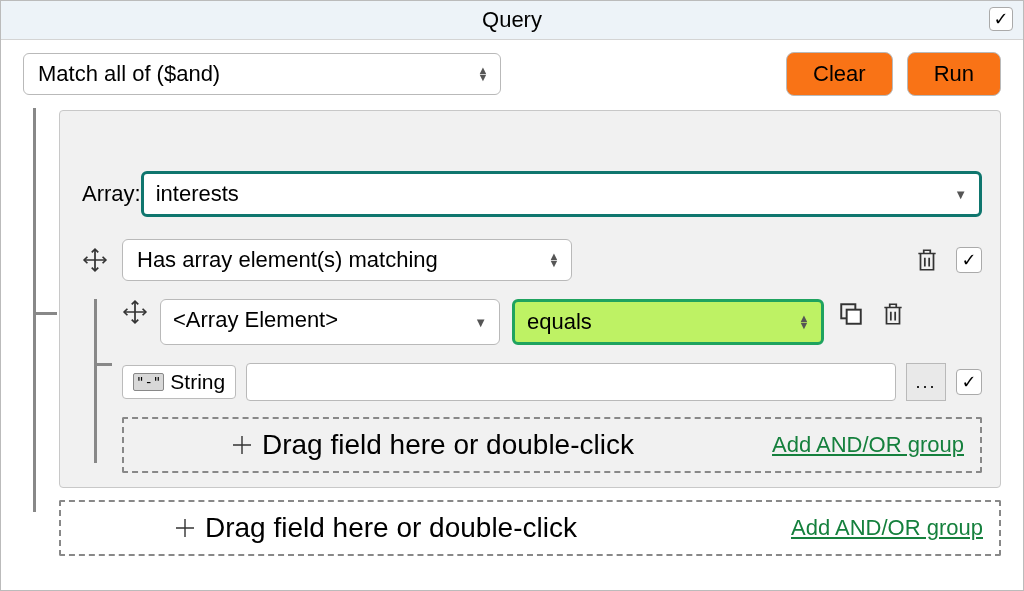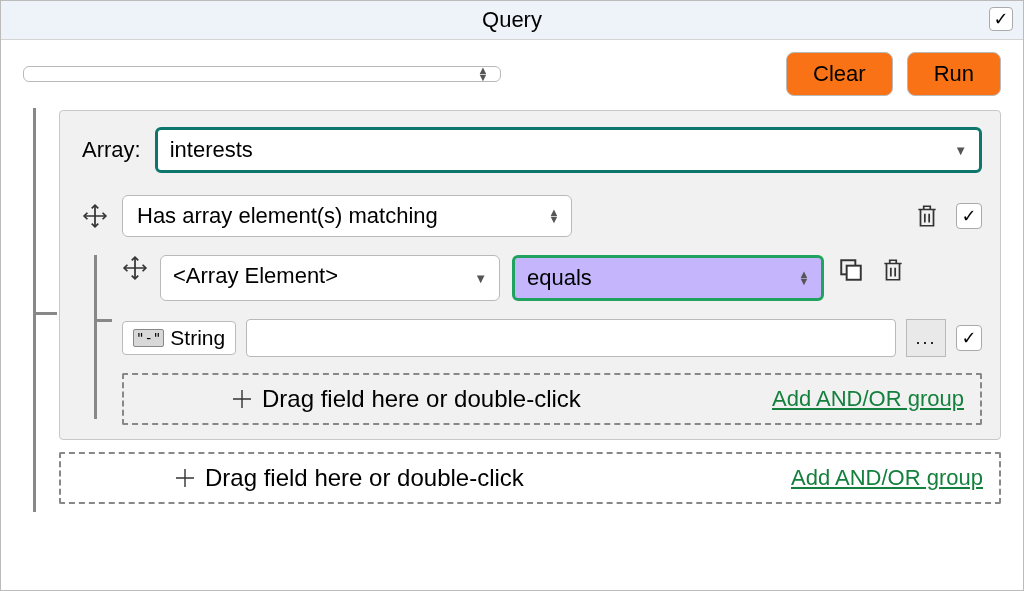--- a/index.html
+++ b/index.html
@@ -105,22 +105,22 @@
       border: 1px solid #c8c8c8;
       background: #f1f1f1;
       border-radius: 4px;
       padding: 16px 18px 14px 22px;
       margin-top: 6px;
       position: relative;
     }
     .array-row {
       display: flex;
       align-items: center;
-      gap: 14px;
       margin-bottom: 22px;
+      margin-top: 44px;
     }
     .array-label { font-size: 22px; }
     .combo {
       flex: 1;
       border: 3px solid #0f766e;
       border-radius: 6px;
       background: #fff;
       padding: 7px 36px 7px 12px;
       position: relative;
       font-size: 22px;
@@ -192,21 +192,21 @@
       border-radius: 6px;
       background: #fff;
       padding: 7px 36px 7px 12px;
       position: relative;
       font-size: 22px;
     }
     .equals-select {
       flex: 0 0 312px;
       border: 3px solid #1fa35f;
       border-radius: 6px;
-      background: #c4b5fd;
+      background: #bef264;
       padding: 7px 36px 7px 12px;
       position: relative;
       font-size: 22px;
     }
     .value-row {
       display: flex;
       align-items: center;
       gap: 10px;
       margin-left: 28px;
       margin-bottom: 16px;
@@ -255,21 +255,21 @@
       gap: 8px;
     }
     .drop-zone.inner { margin-left: 28px; }
     .plus-icon {
       width: 24px;
       height: 24px;
       margin-left: 90px;
     }
     .plus-icon svg { width: 100%; height: 100%; }
     .drop-zone.outer .plus-icon { margin-left: 96px; }
-    .drop-text { font-size: 24px; }
+    .drop-text { font-size: 28px; }
     .drop-spacer { flex: 1; }
     .link {
       color: #15803d;
       text-decoration: underline;
       font-size: 22px;
       cursor: pointer;
     }
     .outer-drop {
       margin-left: 36px;
       margin-top: 12px;
@@ -279,20 +279,21 @@
 <body>
 
 <div class="window">
   <div class="title-bar">
     <span>Query</span>
     <div class="title-check">✓</div>
   </div>
 
   <div class="toolbar">
     <div class="select match">
+      <span>Match all of ($and)</span>
       <span class="stepper-arrows">
         <span>▲</span>
           <span>▼</span>
       </span>
     </div>
     <div class="spacer"></div>
     <button class="btn">Clear</button>
     <button class="btn">Run</button>
   </div>
 

